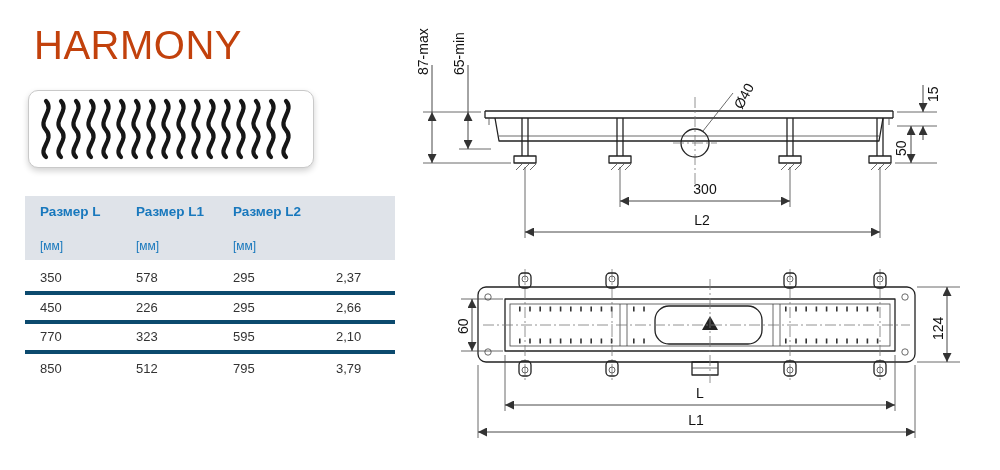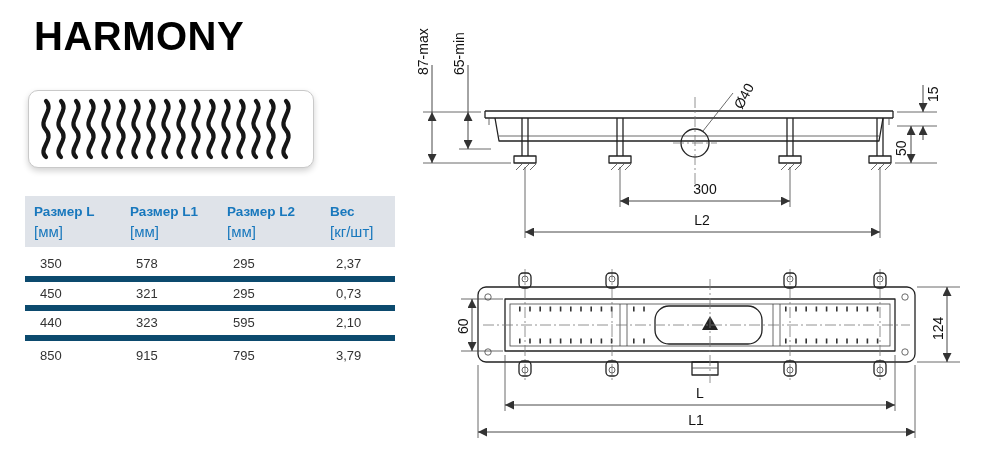--- a/index.html
+++ b/index.html
@@ -1,30 +1,30 @@
 <!DOCTYPE html>
 <html><head>
 <meta charset="utf-8">
 <style>
   *{margin:0;padding:0;box-sizing:border-box}
   html,body{width:1000px;height:470px}
   body{background:#fff;font-family:"Liberation Sans",sans-serif;position:relative;overflow:hidden}
   .page{position:absolute;inset:0;background:#fff}
-  .title{position:absolute;left:34px;top:14px;font-size:40px;font-weight:bold;color:#000000;letter-spacing:.5px}
+  .title{position:absolute;left:34px;top:23px;font-size:40px;font-weight:normal;color:#c2410c;letter-spacing:.5px}
   .product-image{position:absolute;left:28px;top:90px;width:286px;height:78px;background:#fff;
      border:1px solid #c9c9c9;border-radius:10px;box-shadow:0 3px 6px rgba(0,0,0,.18);
      display:flex;align-items:center;justify-content:center}
   .spec-table{position:absolute;left:25px;top:196px;width:370px}
   .thead{display:grid;grid-template-columns:96px 97px 103px 74px;background:#dfe3e9;padding:8px 0 7px}
-  .th{padding-left:9px}
+  .th{padding-left:15px}
   .h-label{display:block;font-size:13.5px;font-weight:bold;color:#1878bd}
-  .h-unit{display:block;font-size:15px;color:#1878bd;margin-top:4px}
+  .h-unit{display:block;font-size:12px;color:#1878bd;margin-top:20px}
   .tbody{margin-top:5px}
   .trow{display:grid;grid-template-columns:96px 97px 103px 74px;height:29.5px;align-items:center;
-     border-bottom:6px solid #0c4a6e;font-size:13px;color:#333}
+     border-bottom:4px solid #0c4a6e;font-size:13px;color:#333}
   .trow:last-child{border-bottom:none}
   .td{padding-left:15px}
   .drawing{position:absolute}
   .drawing.side{left:415px;top:5px}
   .drawing.plan{left:455px;top:265px}
   svg .ln{stroke:#222;stroke-width:1.3;fill:none;stroke-linejoin:round}
   svg .thin{stroke:#444;stroke-width:.8;fill:none}
   svg .dim{stroke:#333;stroke-width:.9;fill:none}
   svg .cl{stroke:#777;stroke-width:.8;fill:none;stroke-dasharray:11 3 2 3}
   svg .slots{stroke:#333;stroke-width:5;stroke-dasharray:1.6 8.6}
@@ -70,47 +70,43 @@
         <span class="h-unit">[мм]</span>
       </div>
       <div class="th">
         <span class="h-label">Размер L1</span>
         <span class="h-unit">[мм]</span>
       </div>
       <div class="th">
         <span class="h-label">Размер L2</span>
         <span class="h-unit">[мм]</span>
       </div>
-      <div class="th">
-        <span class="h-label">Вес</span>
-        <span class="h-unit">[кг/шт]</span>
-      </div>
     </div>
     <div class="tbody">
       <div class="trow">
         <div class="td">350</div>
         <div class="td">578</div>
         <div class="td">295</div>
         <div class="td">2,37</div>
       </div>
       <div class="trow">
         <div class="td">450</div>
-        <div class="td">321</div>
+        <div class="td">226</div>
         <div class="td">295</div>
-        <div class="td">0,73</div>
+        <div class="td">2,66</div>
       </div>
       <div class="trow">
-        <div class="td">440</div>
+        <div class="td">770</div>
         <div class="td">323</div>
         <div class="td">595</div>
         <div class="td">2,10</div>
       </div>
       <div class="trow">
         <div class="td">850</div>
-        <div class="td">915</div>
+        <div class="td">512</div>
         <div class="td">795</div>
         <div class="td">3,79</div>
       </div>
     </div>
   </div>
 
   <div class="drawing side">
     <svg width="575" height="255" viewBox="0 0 575 255">
       <defs>
         <marker id="arr1" viewBox="0 0 10 10" refX="10" refY="5" markerWidth="9" markerHeight="9" markerUnits="userSpaceOnUse" orient="auto-start-reverse">

